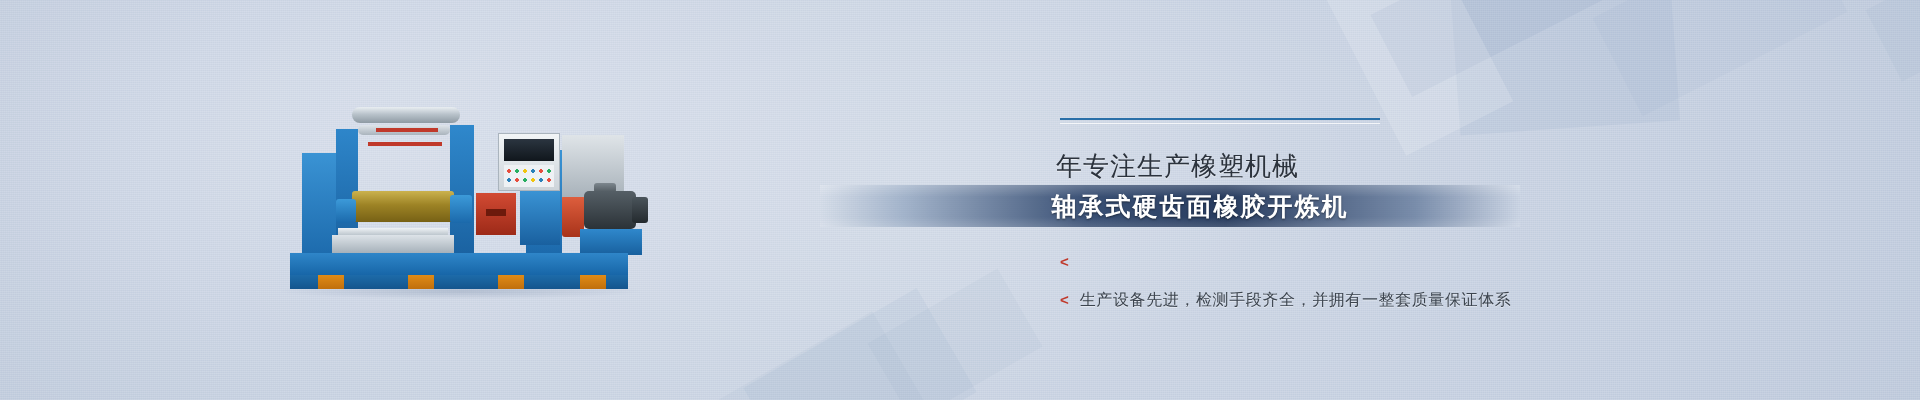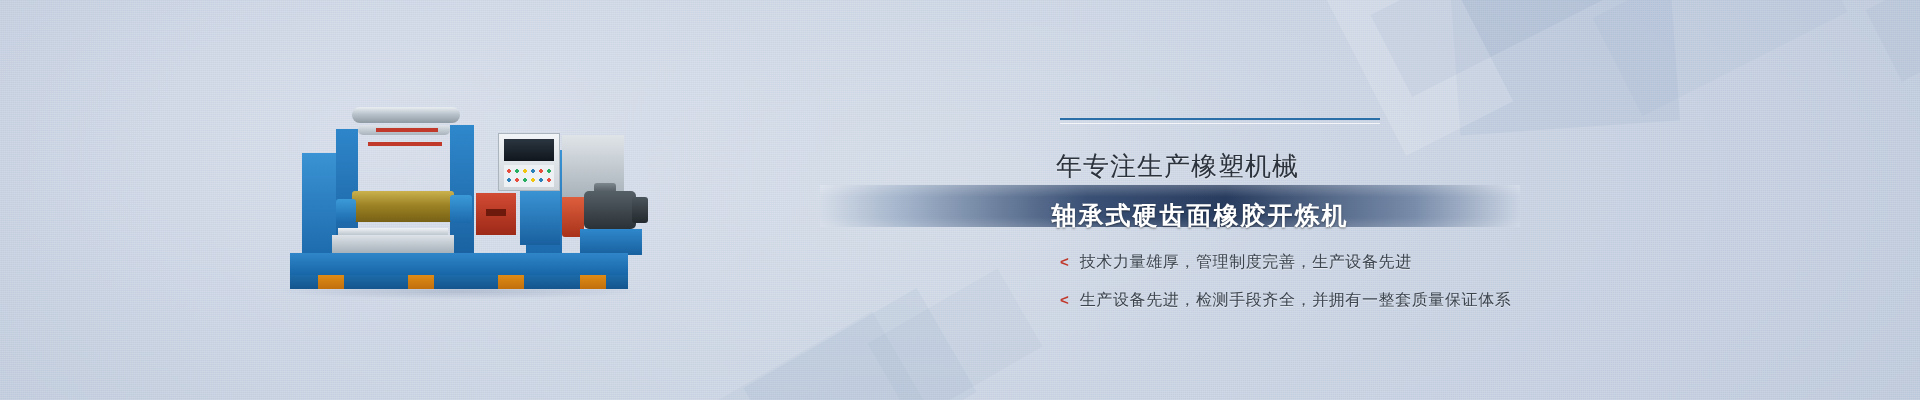--- a/index.html
+++ b/index.html
@@ -156,21 +156,20 @@
     content:""; position:absolute; left:0; bottom:0; width:100%; height:10px;
     background:linear-gradient(0deg,rgba(255,255,255,.14),rgba(255,255,255,0));
   }
   .subtitle {
     position:absolute; left:-180px; top:186px;
     width:640px; height:40px;
     display:flex; align-items:center; justify-content:center;
     font-size:25px; font-weight:bold; color:#ffffff;
     letter-spacing:2px; white-space:nowrap;
     text-shadow:0 1px 2px rgba(0,0,0,.45);
-    margin-top:9px;
   }
 
   .bullets { position:absolute; left:0; top:246px; }
   .bullet { display:flex; align-items:center; height:32px; }
   .bullet + .bullet { margin-top:6px; }
   .chev {
     color:#c0392b; font-size:15px; font-weight:bold;
     margin-right:11px; line-height:1; transform:translateY(-1px);
   }
   .btxt {
@@ -235,21 +234,20 @@
     <div class="rule-top"></div>
 
     <div class="headline">年专注生产橡塑机械</div>
 
     <div class="subtitle-bar"></div>
     <div class="subtitle">轴承式硬齿面橡胶开炼机</div>
 
     <div class="bullets">
       <div class="bullet">
         <span class="chev">&lt;</span>
-        <span class="btxt">技术力量雄厚，管理制度完善，生产设备先进</span>
       </div>
       <div class="bullet">
         <span class="chev">&lt;</span>
         <span class="btxt">生产设备先进，检测手段齐全，并拥有一整套质量保证体系</span>
       </div>
     </div>
 
   </div>
 </div>
 

